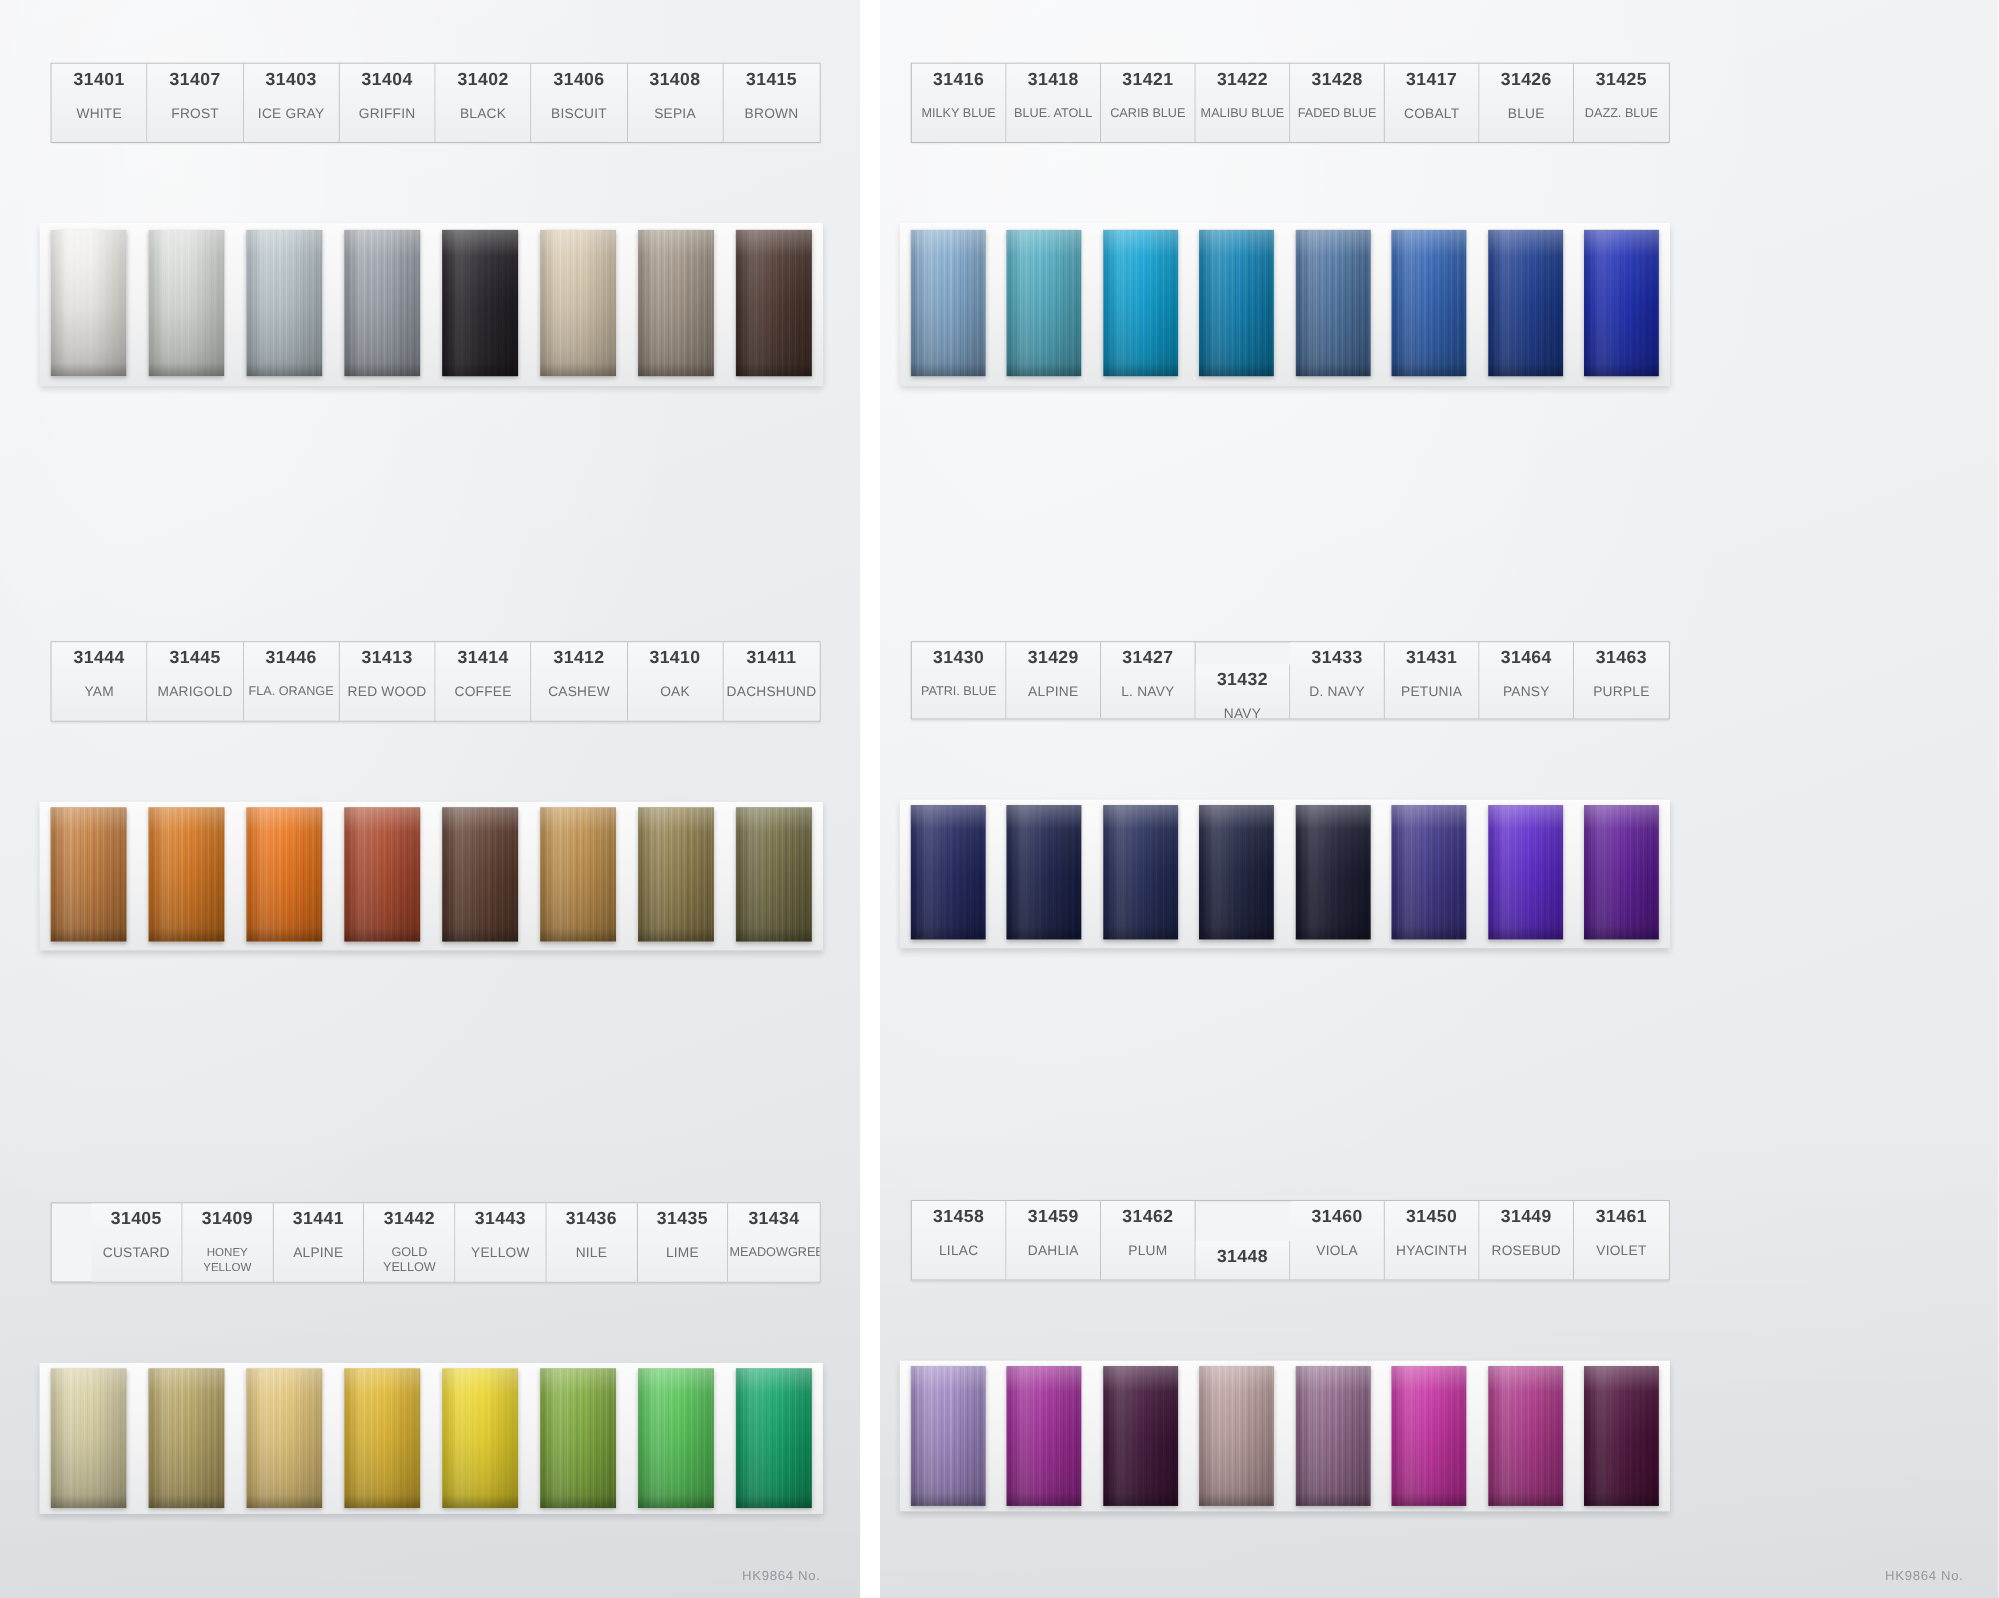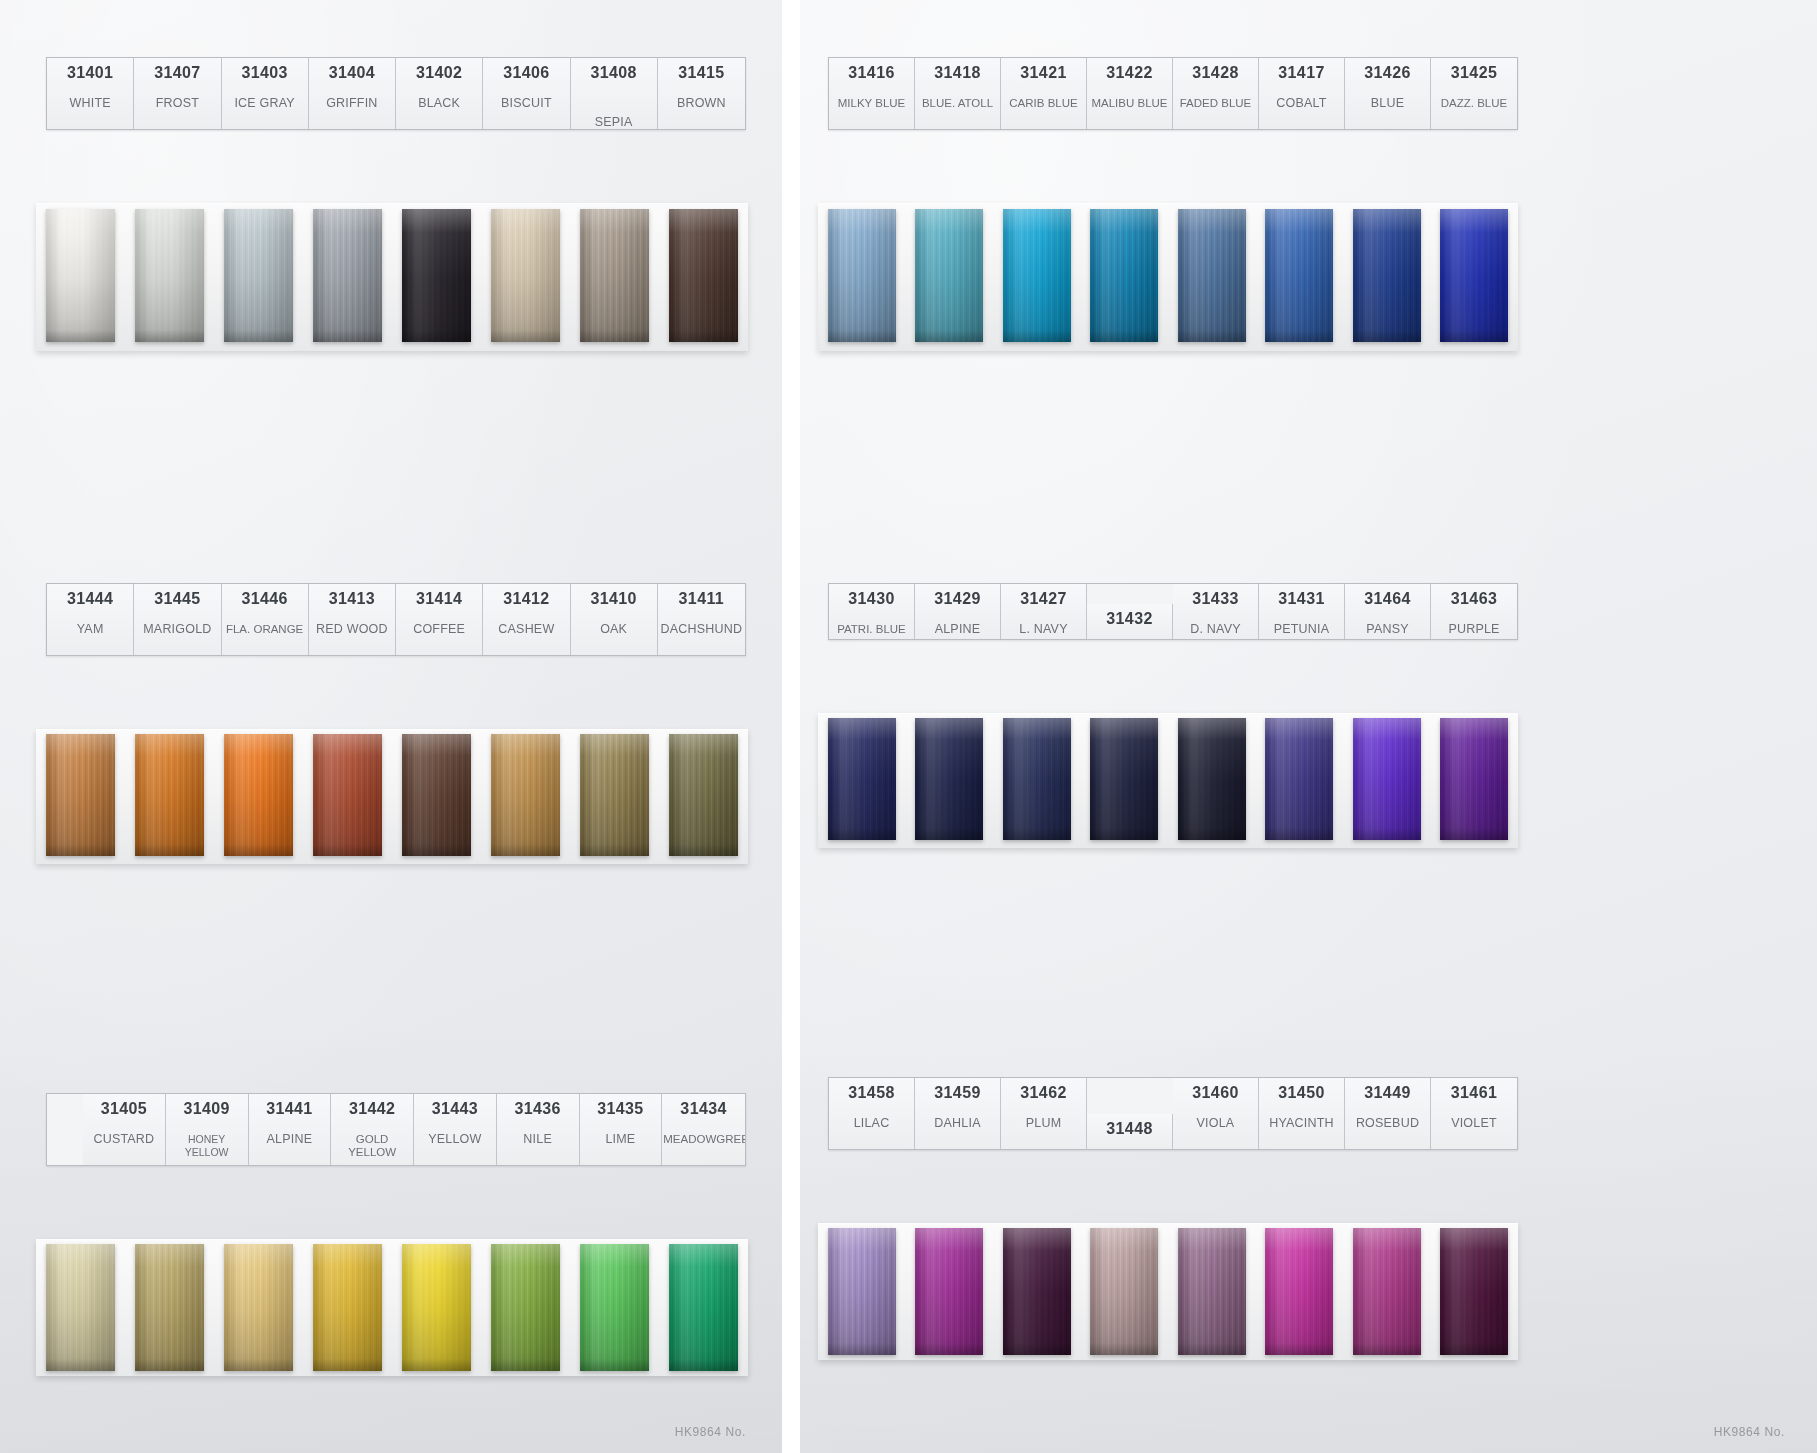--- a/index.html
+++ b/index.html
@@ -149,21 +149,21 @@
           <div class="cname">GRIFFIN</div>
         </div>
         <div class="label-cell" style="width: 87.5px;">
           <div class="code">31402</div>
           <div class="cname">BLACK</div>
         </div>
         <div class="label-cell" style="width: 87.5px;">
           <div class="code">31406</div>
           <div class="cname">BISCUIT</div>
         </div>
-        <div class="label-cell" style="width: 87.5px; justify-content: space-between;">
+        <div class="label-cell" style="width: 87.5px;">
           <div class="code">31408</div>
           <div class="cname">SEPIA</div>
         </div>
         <div class="label-cell" style="width: 87.5px;">
           <div class="code">31415</div>
           <div class="cname">BROWN</div>
         </div>
       </div>
       <div class="card-strip row-block" style="left: 36px; top: 130px; width: 712px; height: 148px;">
         <div class="skein-slot" style="width: 89px;">
@@ -500,21 +500,21 @@
           </div>
         </div>
         <div class="skein-slot" style="width: 87.5px;">
           <div class="skein" title="31425 DAZZ. BLUE" style="width: 68px; height: 133px; margin-top: 6px; background: rgb(27, 43, 176);">
             <div class="sheen"></div>
             <div class="gloss"></div>
             <div class="ends"></div>
           </div>
         </div>
       </div>
-      <div class="label-table row-block" style="left: 28px; top: 362px; width: 690px; height: 57px;">
+      <div class="label-table row-block" style="left: 28px; top: 362px; width: 690px; height: 71px;">
         <div class="label-cell" style="width: 86.25px;">
           <div class="code">31430</div>
           <div class="cname small">PATRI. BLUE</div>
         </div>
         <div class="label-cell" style="width: 86.25px;">
           <div class="code">31429</div>
           <div class="cname">ALPINE</div>
         </div>
         <div class="label-cell" style="width: 86.25px;">
           <div class="code">31427</div>

